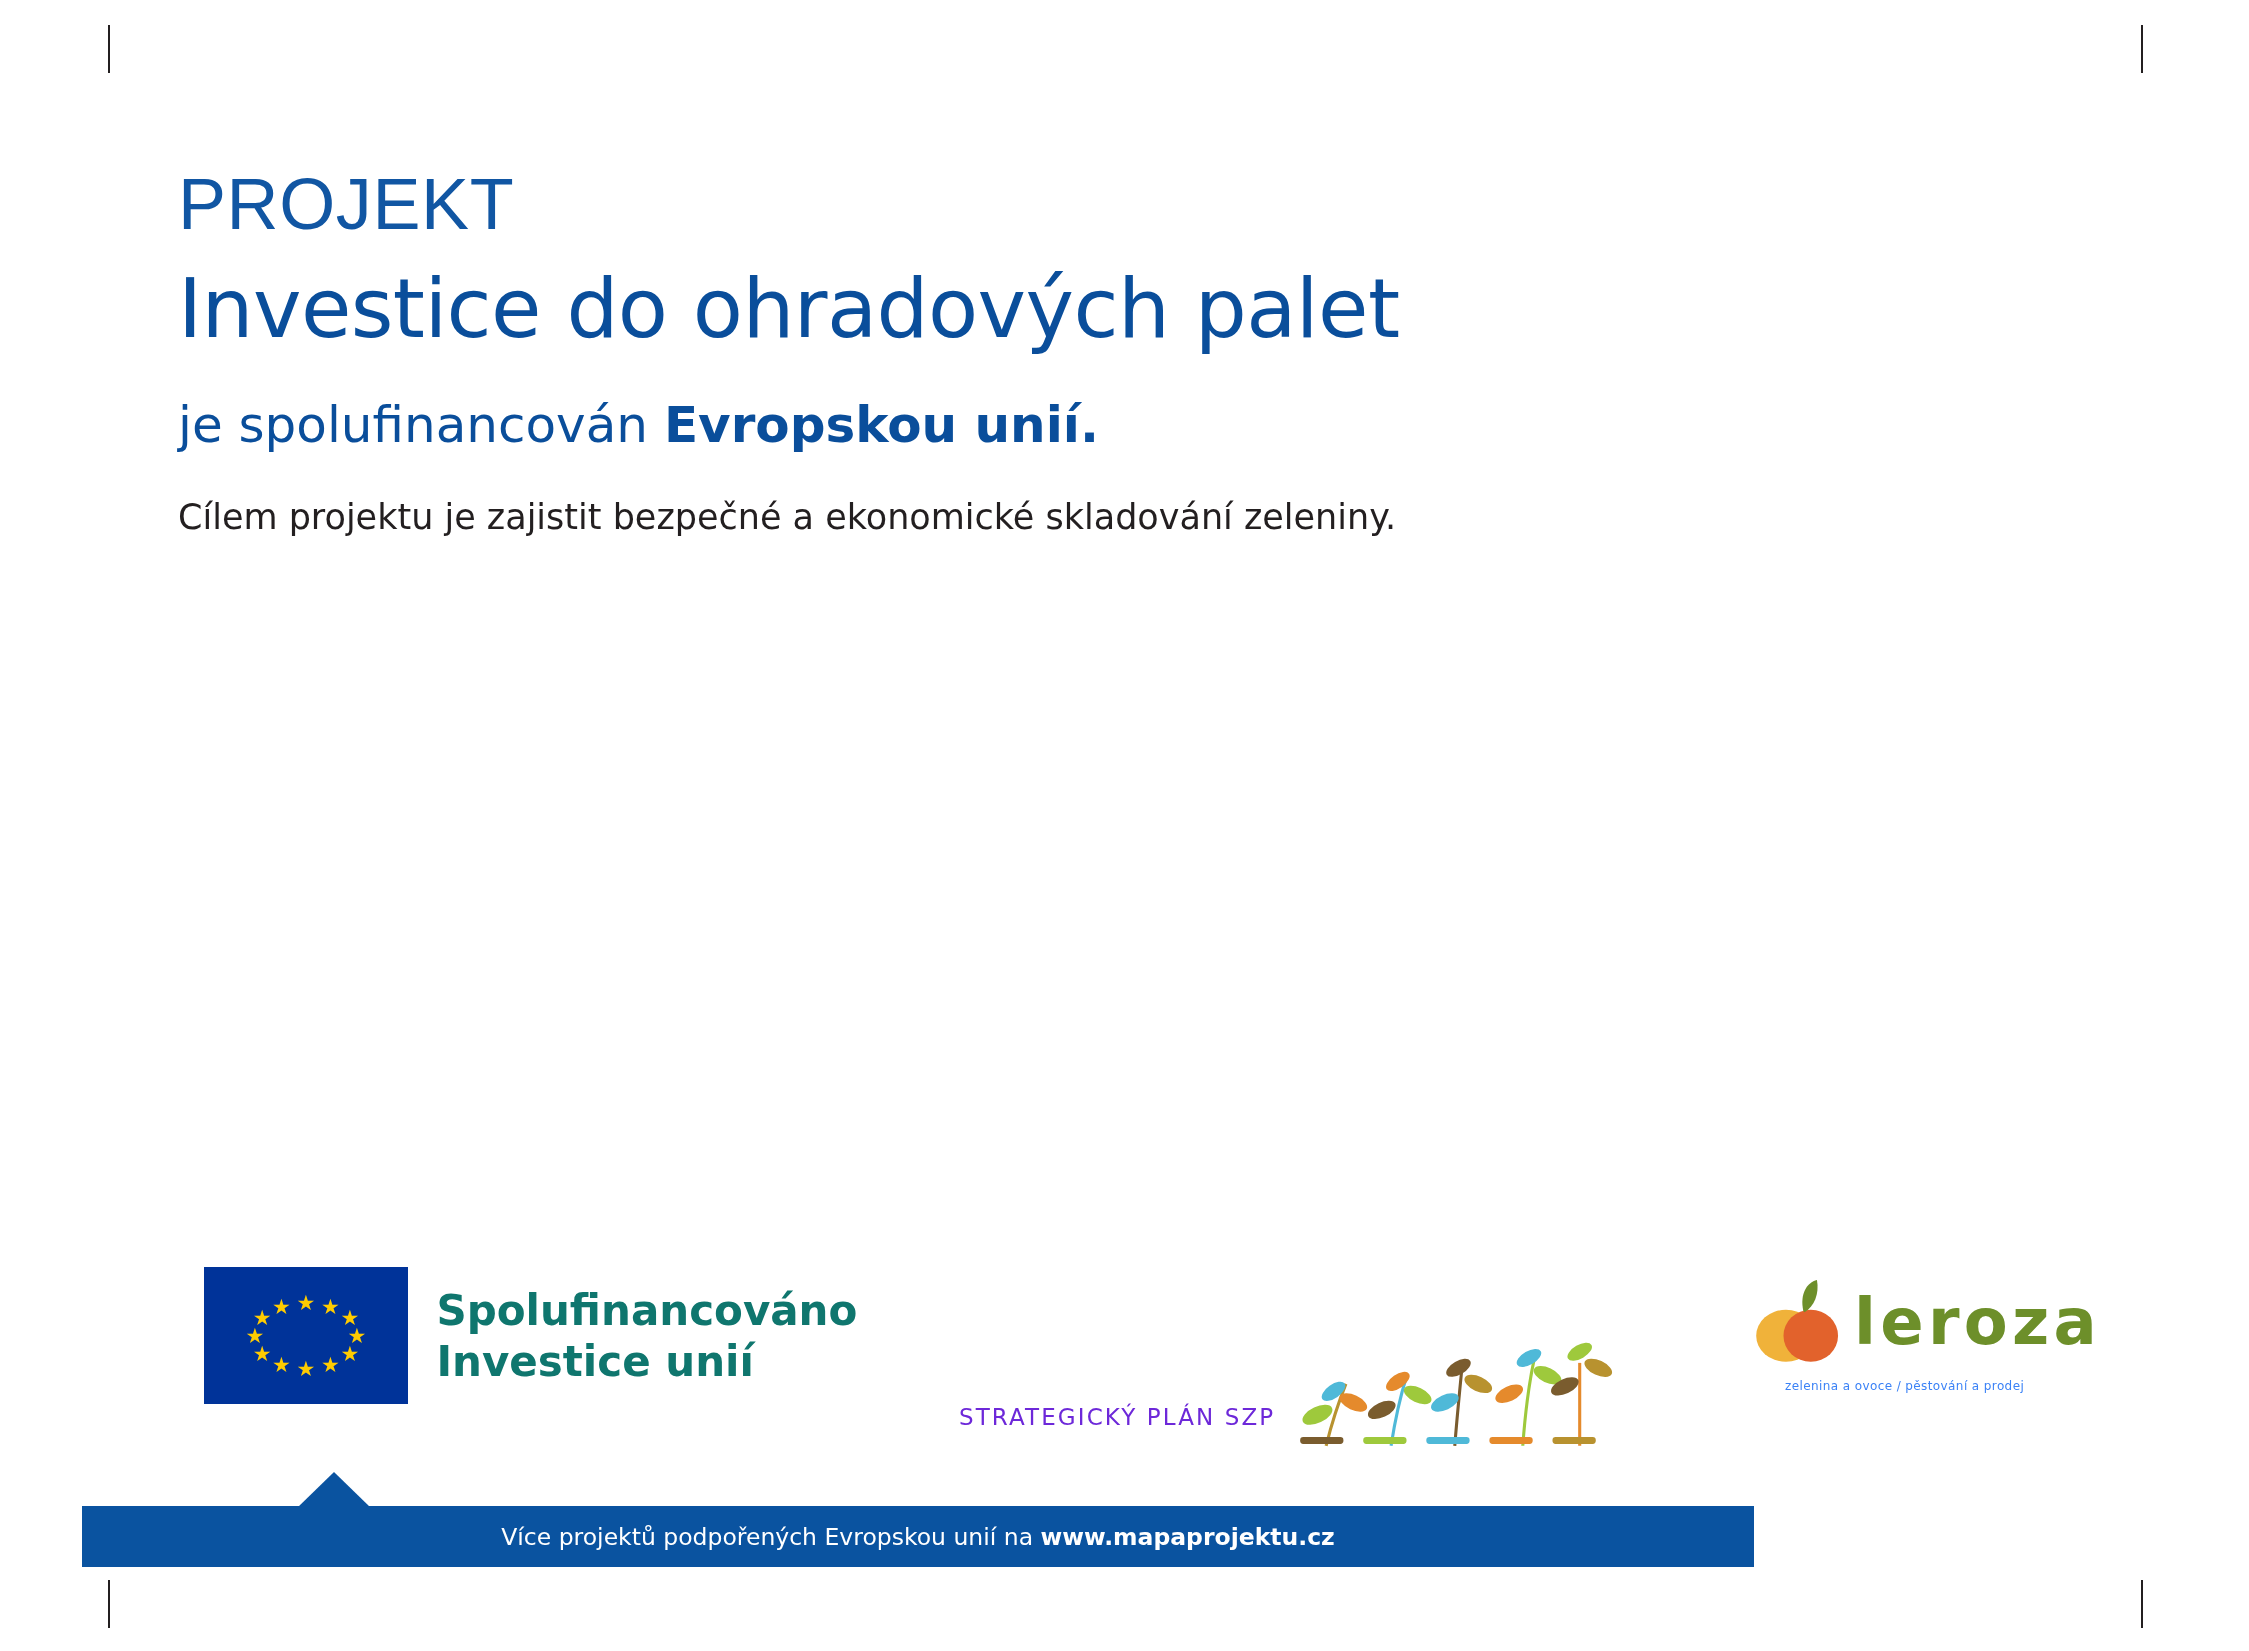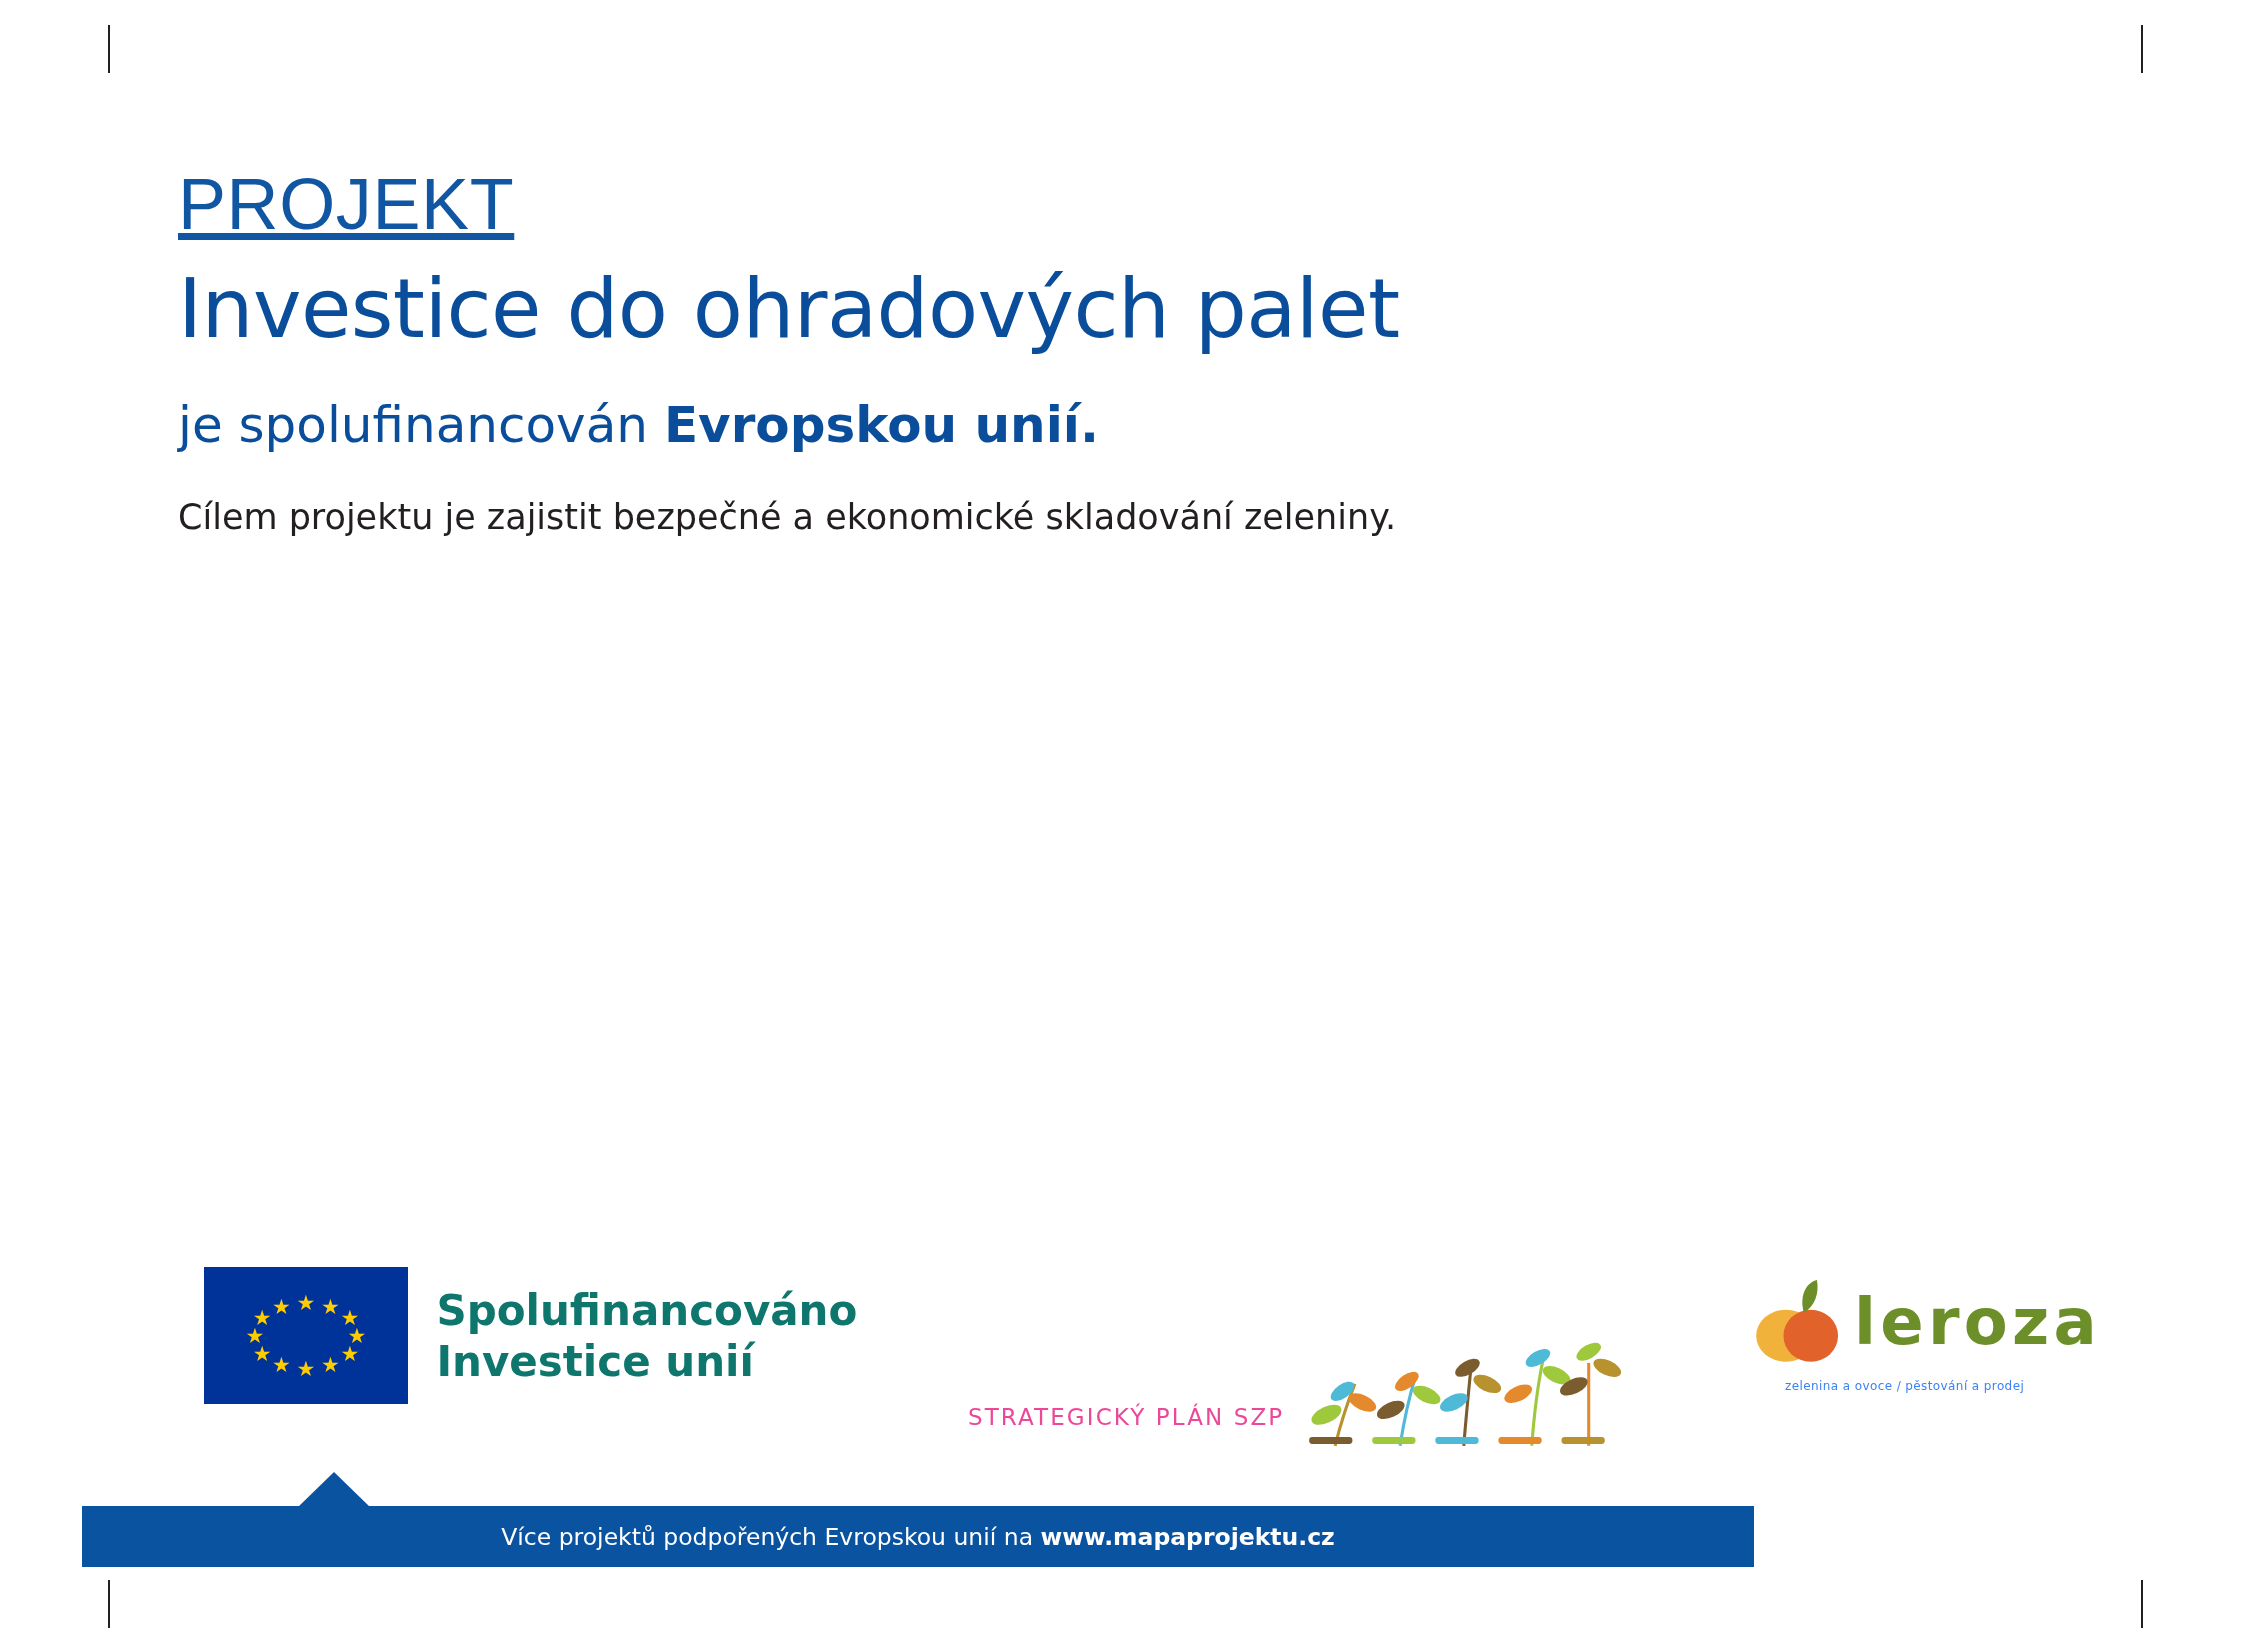--- a/index.html
+++ b/index.html
@@ -30,21 +30,20 @@
     width: 1855px;
   }
   .kicker {
     font-family: "Liberation Sans", sans-serif;
     font-size: 72px;
     font-weight: 400;
     letter-spacing: 0.6px;
     color: #1156a3;
     line-height: 1.05;
     margin: 0 0 23.5px 0;
-    text-decoration: underline;
   }
   .headline {
     font-family: "DejaVu Sans", sans-serif;
     font-size: 82px;
     font-weight: 400;
     letter-spacing: -0.6px;
     color: #0a4e9b;
     line-height: 1.06;
     margin: 0 0 41px 0;
   }
@@ -118,24 +117,23 @@
     left: 755px;
     top: 51px;
     display: flex;
     align-items: flex-end;
   }
   .szp-text {
     font-family: "DejaVu Sans", sans-serif;
     font-size: 23px;
     font-weight: 500;
     letter-spacing: 2.1px;
-    color: #ec4899;
+    color: #6d28d9;
     white-space: nowrap;
     padding-bottom: 6.2px;
-    margin-left: 9px;
   }
   .szp-art {
     margin-left: 13.6px;
     width: 334px;
     height: 130px;
     position: relative;
     top: 16px;
   }
 
   

